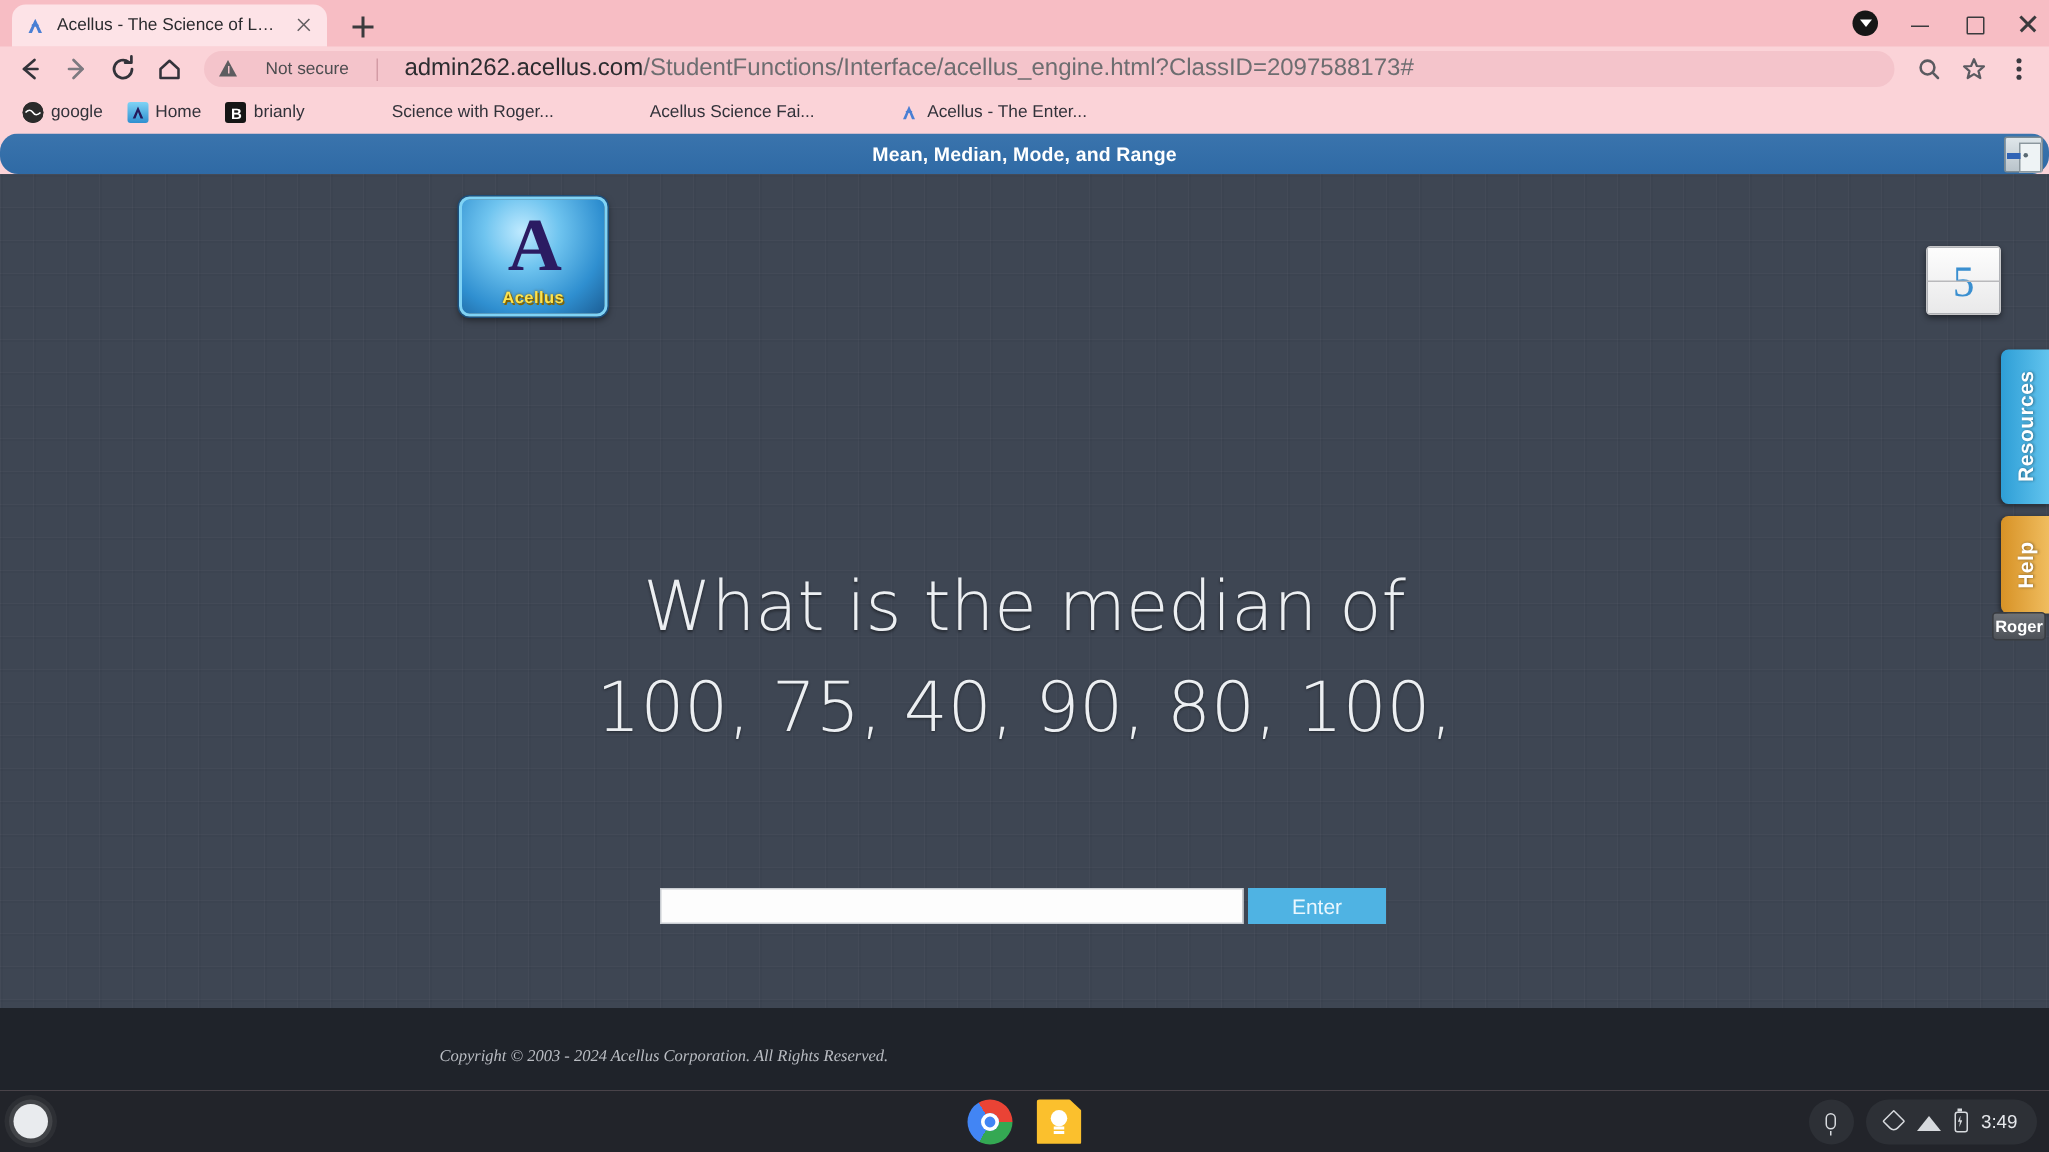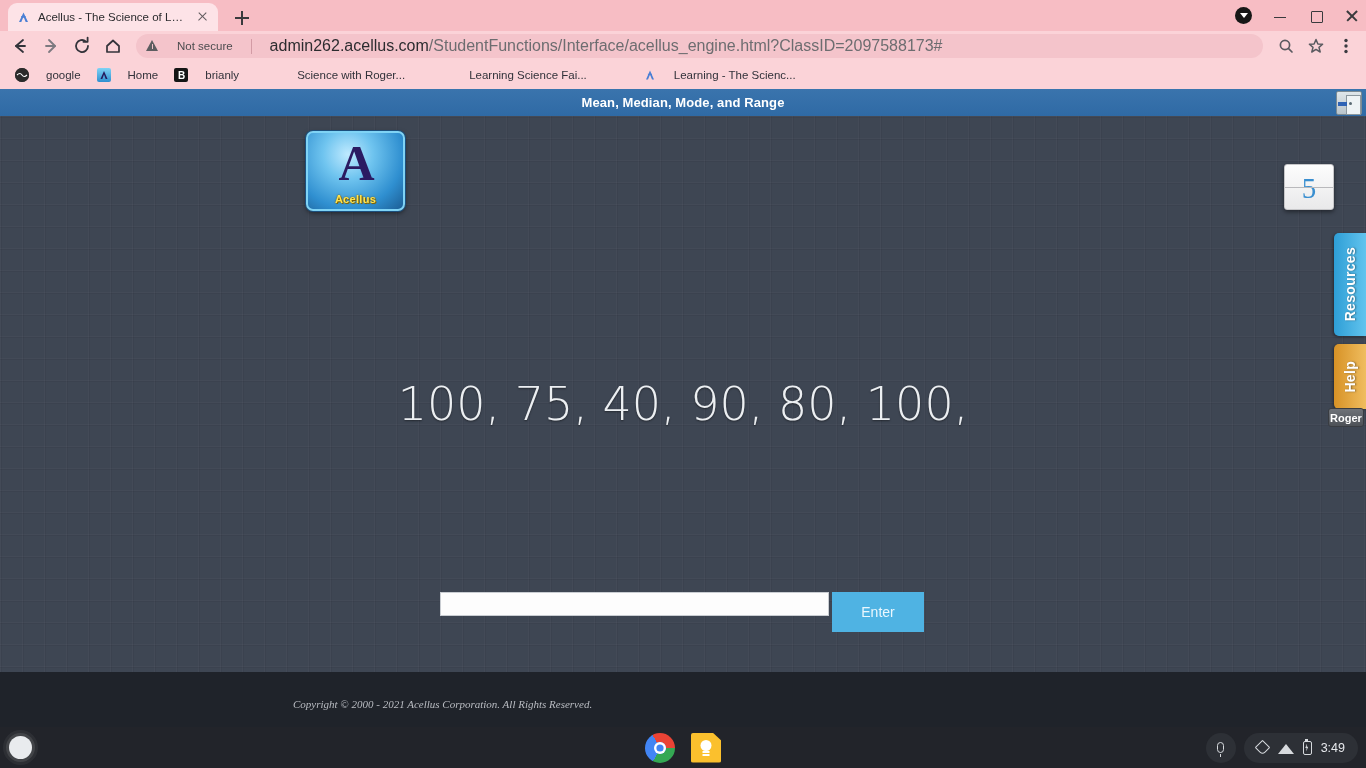--- a/index.html
+++ b/index.html
@@ -58,30 +58,30 @@
     border-left:6.5px solid transparent; border-right:6.5px solid transparent; border-bottom:11px solid #5d5d60;
   }
   .warn-bang { position:absolute; left:5.8px; top:4px; width:1.4px; height:5px; background:#f4c4cb; z-index:2; }
   .notsecure { font-size:11.5px; color:#4c4c4f; white-space:nowrap; }
   .omni-sep { width:1px; height:15px; background:#d39ba5; }
   .url { font-size:16px; color:#2c2c2f; white-space:nowrap; }
   .url .dim { color:#6d6d70; }
   .tb-right { display:flex; align-items:center; gap:2px; }
 
   .bookmarks { height:27px; display:flex; align-items:center; padding:0 8px; gap:2px; }
-  .bm { display:flex; align-items:center; gap:17px; padding:3px 7px; border-radius:4px; }
+  .bm { display:flex; align-items:center; gap:5px; padding:3px 7px; border-radius:4px; }
   .bm-label { font-size:11.5px; color:#32323a; white-space:nowrap; }
   .bm-ico { width:14px; height:14px; flex:0 0 14px; position:relative; border-radius:2px; }
 
   
   .page { position:absolute; left:0; top:89px; width:1366px; height:638px; overflow:hidden; }
   .lessonbar {
     position:absolute; left:0; top:0; width:1366px; height:27px;
     background:linear-gradient(#3a74ad,#2f6aa5);
-    display:flex; align-items:center; justify-content:center;
+    display:flex; align-items:center; justify-content:center;border-radius:12px;
   }
   .lesson-title { font-size:13px; font-weight:bold; color:#fff; letter-spacing:.1px; }
   .exit-icon {
     position:absolute; right:4px; top:2px; width:26px; height:24px;
     background:linear-gradient(#dfe6ea,#b9c4cb); border:1px solid #7b8a93; border-radius:2px;
   }
   .exit-icon::before { content:""; position:absolute; left:9px; top:3px; width:13px; height:18px; background:#eef3f5; border:1px solid #8b979e; }
   .exit-icon::after { content:""; position:absolute; left:12px; top:10px; width:3px; height:3px; border-radius:50%; background:#5a6a73; }
   .exit-arrow { position:absolute; left:1px; top:10px; width:9px; height:4px; background:#2f63b5; }
 
@@ -120,21 +120,21 @@
     font-weight:300; font-family:"DejaVu Sans", sans-serif;
     text-shadow:0 1px 2px rgba(0,0,0,.45);
   }
 
   .answerrow { position:absolute; left:440px; top:476px; width:484px; height:24px; display:flex; }
   .answerbox {
     width:389px; height:24px; background:#fdfdfd; border:1px solid #c9cdd2;
     outline:none; font-size:13px; padding:0 5px; color:#222; font-family:"Liberation Sans", sans-serif;
   }
   .enterbtn {
-    width:92px; height:40px; margin-left:3px; background:#4fb3e3; border:none;
+    width:92px; height:24px; margin-left:3px; background:#4fb3e3; border:none;
     color:#eaf7fe; font-size:14px; font-family:"Liberation Sans", sans-serif; cursor:pointer;
   }
 
   
   .counter {
     position:absolute; right:32px; top:48px; width:50px; height:46px;
     background:linear-gradient(#fdfdfd,#e9e9ea); border:1px solid #c7c7c9; border-radius:3px;
     box-shadow:0 2px 4px rgba(0,0,0,.45);
   }
   .counter::after { content:""; position:absolute; left:0; right:0; top:22px; height:1px; background:#b9b9bc; }
@@ -308,30 +308,30 @@
         <svg width="14" height="14" viewBox="0 0 14 14">
             <text x="4" y="11" font-size="10" font-family="Liberation Sans" font-weight="bold" fill="#fff">B</text>
           </svg>
       </span>
       <span class="bm-label">brianly</span>
     </div>
     <div class="bm" style="margin-left:42px">
       <span class="bm-label">Science with Roger...</span>
     </div>
     <div class="bm" style="margin-left:48px">
-      <span class="bm-label">Learning Science Fai...</span>
+      <span class="bm-label">Acellus Science Fai...</span>
     </div>
     <div class="bm" style="margin-left:40px">
       <span class="bm-ico">
         <svg width="14" height="14" viewBox="0 0 14 14">
             <path d="M7 2.5 L11 11.5 H9 L7 6.5 L5 11.5 H3 Z" fill="#4a7fd4"></path>
             <path d="M4.9 6.2 q2.4 1.3 4.1 0" stroke="#4a7fd4" stroke-width="1" fill="none"></path>
           </svg>
       </span>
-      <span class="bm-label">Learning - The Scienc...</span>
+      <span class="bm-label">Acellus - The Enter...</span>
     </div>
   </div>
 </div>
 
 <div class="page">
 
   <div class="lessonbar">
     <span class="lesson-title">Mean, Median, Mode, and Range</span>
     <span class="exit-icon">
         <i class="exit-arrow"></i>
@@ -339,20 +339,21 @@
   </div>
 
   <div class="stage">
 
     <div class="logo">
       <div class="logo-a">A</div>
       <div class="logo-word">Acellus</div>
     </div>
 
     <div class="question">
+      <div>What is the median of</div>
       <div>100, 75, 40, 90, 80, 100,</div>
     </div>
 
     <div class="answerrow">
       <input class="answerbox" type="text" value="" style="">
       <button class="enterbtn">Enter</button>
     </div>
 
     <div class="counter">
       <div class="counter-num">5</div>
@@ -363,21 +364,21 @@
     </div>
     <div class="sidetab tab-help">
       <span>Help</span>
     </div>
     <div class="skipbtn">
       <span>Roger</span>
     </div>
   </div>
 
   <div class="footer">
-    <div class="copyright">Copyright © 2000 - 2021 Acellus Corporation.  All Rights Reserved.</div>
+    <div class="copyright">Copyright © 2003 - 2024 Acellus Corporation.  All Rights Reserved.</div>
   </div>
 </div>
 
 <div class="shelf">
   <div class="launcher"></div>
 
   <div class="shelf-apps">
     <div class="appicon chrome-ico"></div>
     <div class="appicon keep-ico">
       <i class="keep-bulb"></i>

